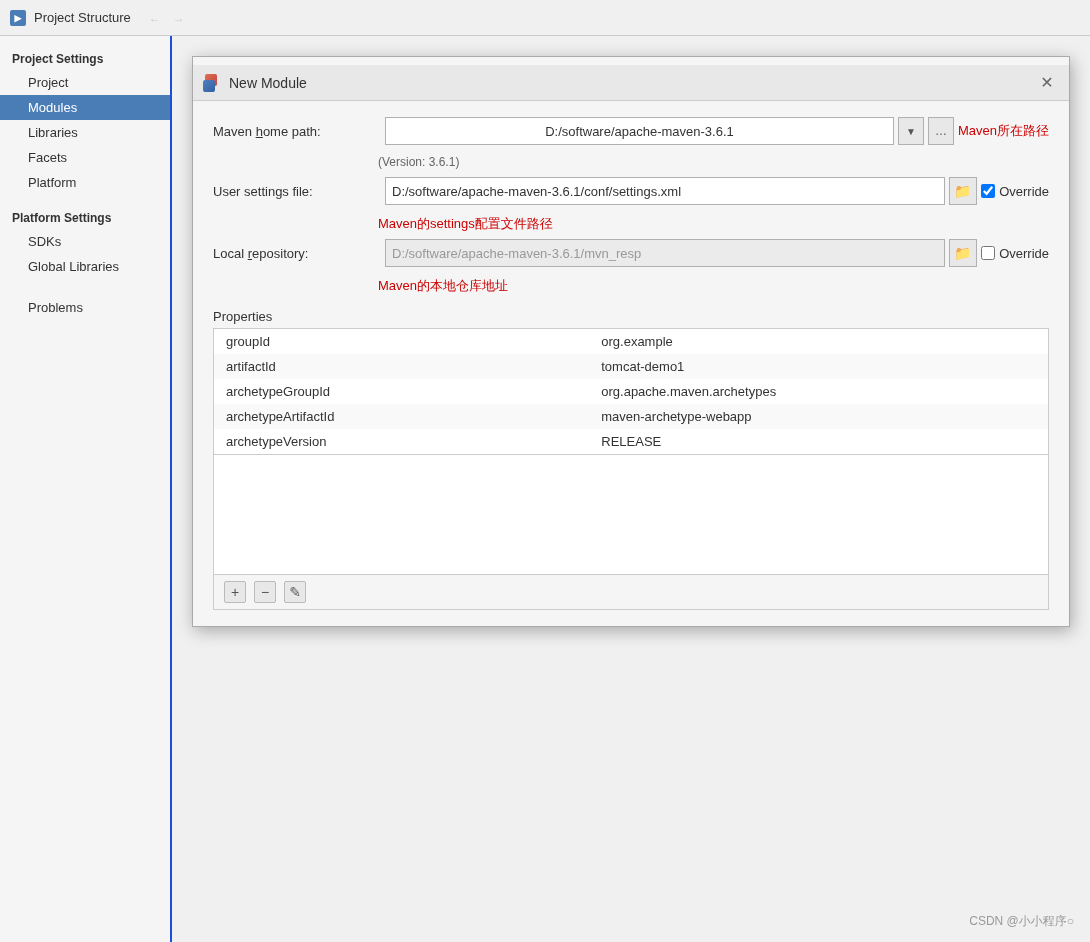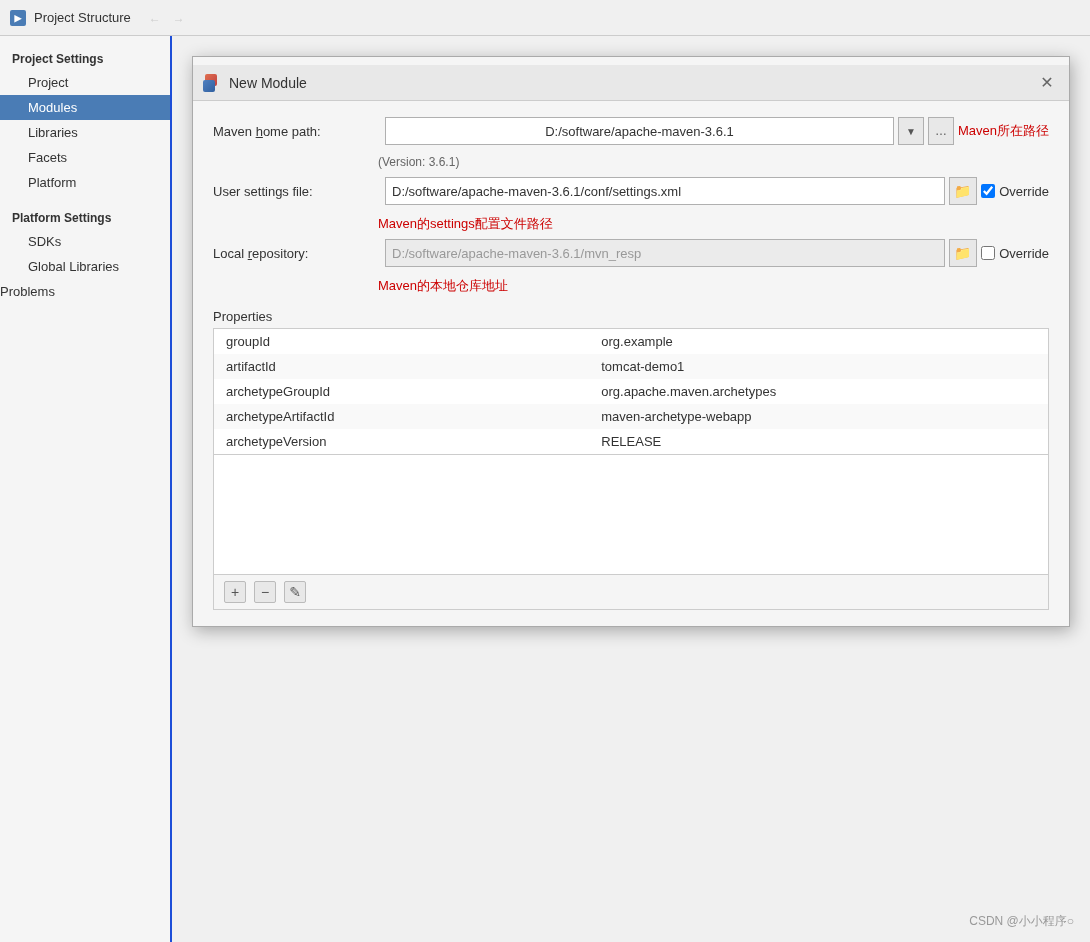--- a/index.html
+++ b/index.html
@@ -367,21 +367,21 @@
       <div class="sidebar-item indent">Project</div>
       <div class="sidebar-item indent active">Modules</div>
       <div class="sidebar-item indent">Libraries</div>
       <div class="sidebar-item indent">Facets</div>
       <div class="sidebar-item indent">Platform</div>
 
       <div class="sidebar-section-title" style="margin-top:8px;">Platform Settings</div>
       <div class="sidebar-item indent">SDKs</div>
       <div class="sidebar-item indent">Global Libraries</div>
 
-      <div class="sidebar-item" style="padding-left:0;">Problems</div>
+      <div class="sidebar-item" style="margin-top:16px; padding-left:28px;">Problems</div>
     </div>
 
     <div class="main-content">
 
       <div class="modal-window">
 
         <div class="modal-title-bar">
           <div class="dual-icon">
             <div class="icon-top"></div>
             <div class="icon-bottom"></div>

